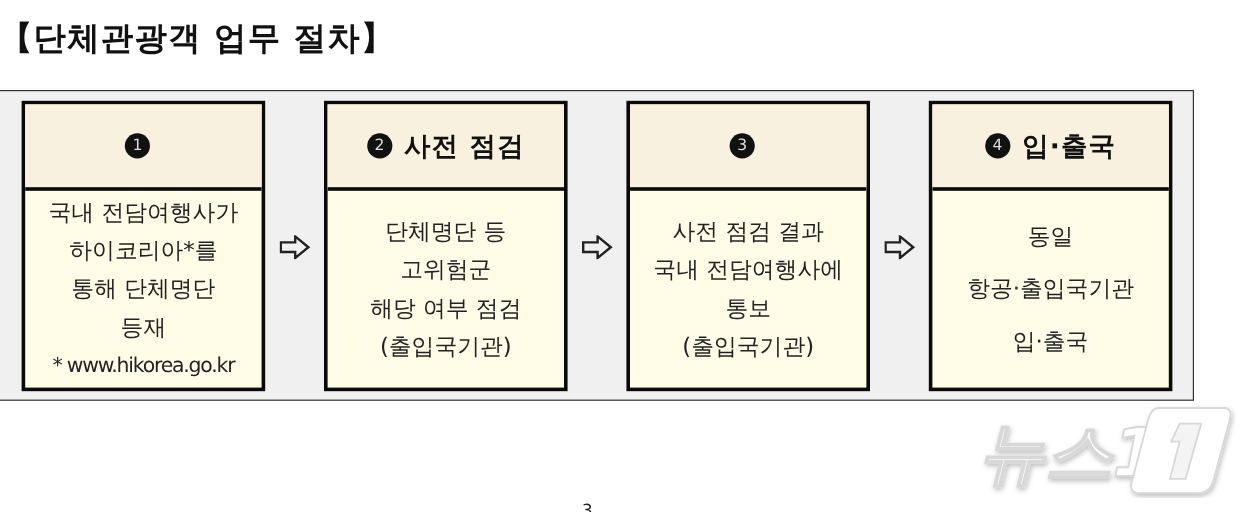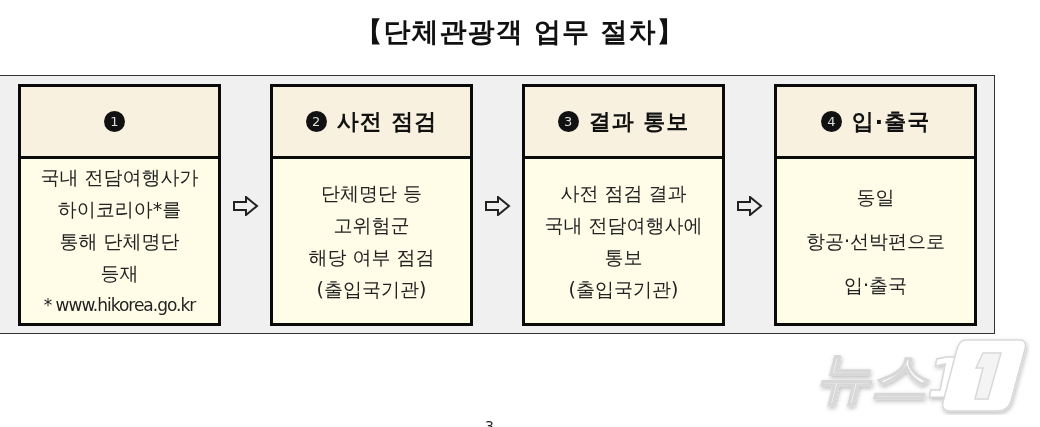--- a/index.html
+++ b/index.html
@@ -1,21 +1,21 @@
 <!DOCTYPE html>
 <html><head>
   <meta charset="utf-8">
   <style>
     html, body { margin: 0; padding: 0; }
     body {
       width: 1040px; height: 427px; background: #ffffff; position: relative; overflow: hidden;
       font-family: "DejaVu Sans", "Liberation Sans", sans-serif; color: #111;
     }
     .title {
-      position: absolute; top: 14px; left: 0; width: 1040px; text-align: center;
+      position: absolute; top: 14px; left: 0; width: 1040px; text-align: left;
       font-family: "DejaVu Serif", "Liberation Serif", serif;
       font-size: 27px; font-weight: bold; letter-spacing: 1px; color: #111;
     }
     .panel {
       position: absolute; left: -2px; top: 75px; width: 997px; height: 259px;
       background: #f0f0f0; border: 1px solid #333; box-sizing: border-box;
     }
     .step {
       position: absolute; top: 84px; width: 203px; height: 242px;
       border: 3px solid #0a0a0a; box-sizing: border-box; background: #fffde8;
@@ -84,42 +84,41 @@
   </div>
 </div>
 
 <svg class="arrow" style="left:485px;" viewBox="0 0 26 20">
   <path d="M1 6 H13 V1 L24 10 L13 19 V14 H1 Z" fill="none" stroke="#222" stroke-width="2"></path>
 </svg>
 
 <div class="step" style="left:522px;">
   <div class="step-header">
     <span class="num">3</span>
-    <span>결과 통보</span>
   </div>
   <div class="step-body">
     <span>사전 점검 결과</span>
     <span>국내 전담여행사에</span>
     <span>통보</span>
     <span>(출입국기관)</span>
   </div>
 </div>
 
 <svg class="arrow" style="left:737px;" viewBox="0 0 26 20">
   <path d="M1 6 H13 V1 L24 10 L13 19 V14 H1 Z" fill="none" stroke="#222" stroke-width="2"></path>
 </svg>
 
 <div class="step" style="left:774px;">
   <div class="step-header">
     <span class="num">4</span>
     <span>입·출국</span>
   </div>
   <div class="step-body spaced">
     <span>동일</span>
-    <span>항공·선박편으로</span>
+    <span>항공·출입국기관</span>
     <span>입·출국</span>
   </div>
 </div>
 
 <svg class="watermark" viewBox="0 0 215 80">
   <defs>
     <filter id="sh" x="-10%" y="-10%" width="130%" height="130%">
       <feDropShadow dx="1" dy="2" stdDeviation="2" flood-color="#000" flood-opacity="0.25"></feDropShadow>
     </filter>
   </defs>

